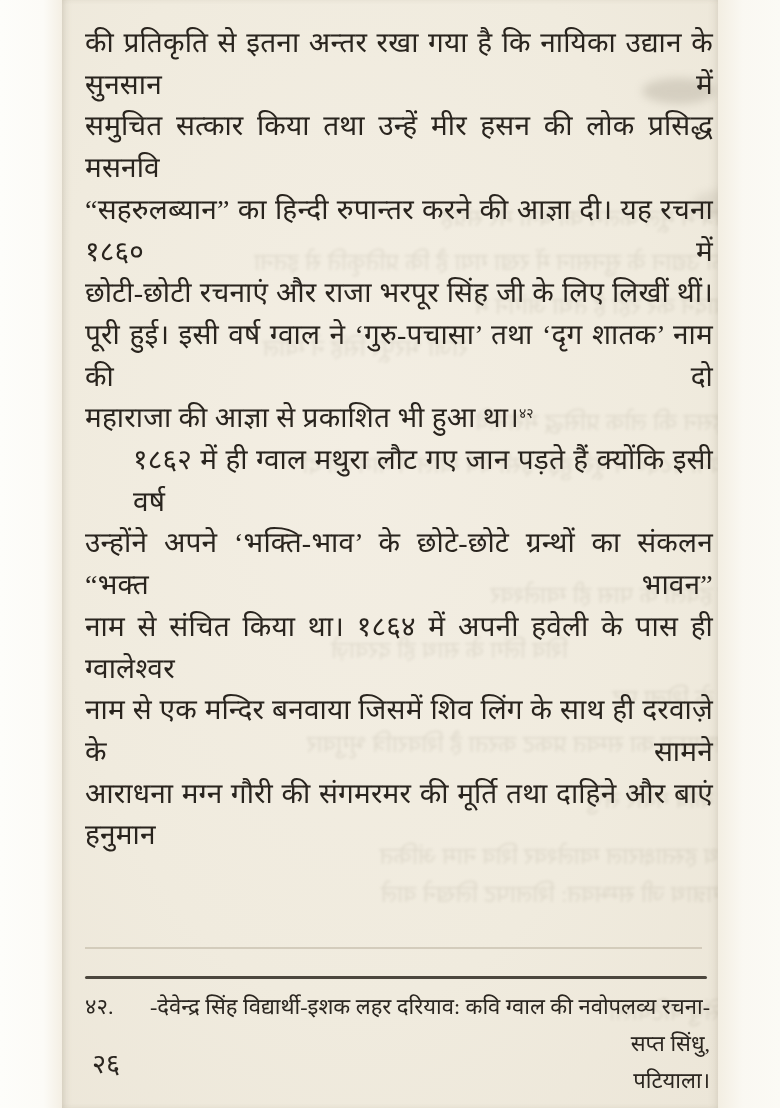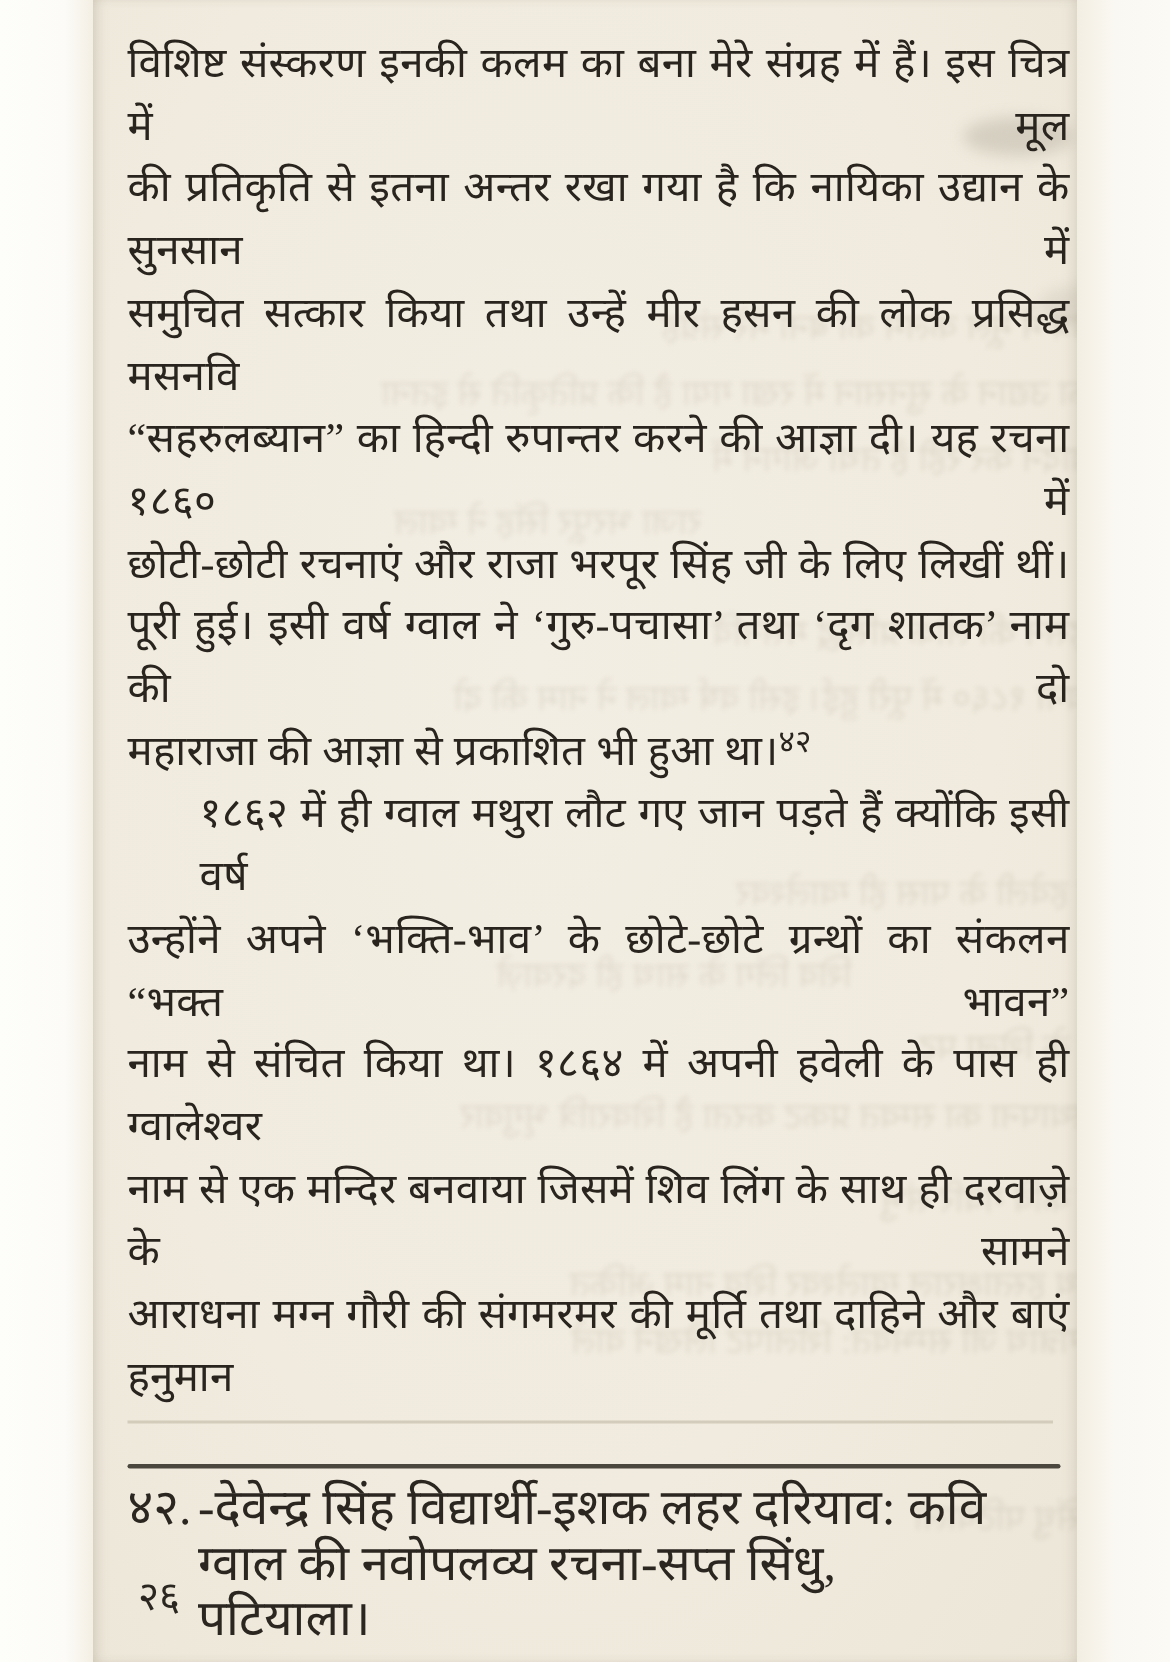--- a/index.html
+++ b/index.html
@@ -24,37 +24,37 @@
   }
   
   .text-block{
     position:absolute;left:85px;top:22px;width:628px;
     color:#29241e;font-size:28px;line-height:41.7px;
     letter-spacing:.2px;
   }
   .tl{white-space:nowrap;}
   .just{white-space:normal;text-align:justify;text-align-last:justify;}
   .ind{padding-left:48px;}
-  sup.fnmark{font-size:21px;line-height:0;vertical-align:9px;letter-spacing:0;}
+  sup.fnmark{font-size:14px;line-height:0;vertical-align:9px;letter-spacing:0;}
   
   .rule-light{
     position:absolute;left:85px;top:947px;width:617px;height:2px;
     background:#c9c2b0;opacity:.75;
   }
   .rule-dark{
     position:absolute;left:85px;top:976px;width:622px;height:3px;
     background:#4c473e;border-radius:2px;
   }
   
   .footnote{
     position:absolute;left:85px;top:988px;width:625px;
-    display:flex;color:#2b2620;font-size:33px;line-height:37px;
+    display:flex;color:#2b2620;font-size:22px;line-height:37px;
   }
   .fn-num{width:47px;flex:0 0 47px;}
-  .fn-text{flex:1;}
+  .fn-text{flex:1;text-align:right;}
   .page-number{
     position:absolute;left:92px;top:1044px;
     color:#2b2620;font-size:27px;
   }
   
   .ghost{
     position:absolute;color:#8d8570;opacity:.16;font-size:24px;
     transform:scaleX(-1);filter:blur(1.6px);white-space:nowrap;overflow:hidden;
     pointer-events:none;
   }
@@ -98,21 +98,20 @@
   <span class="ghost g11">जगन्नाथ हस्ताक्षराल ग्वालेश्वर शिव नाम अंकित</span>
   <span class="ghost g12">यह जगन्नाथ जी सम्भवत: शिलापट लिखने वाले</span>
   <span class="ghost g13">सप्त सिंधु पटियाला</span>
   <div class="smudge s0"></div>
   <div class="smudge s1"></div>
   <div class="smudge s2"></div>
 </div>
 <div class="strip-right"></div>
 
 <div class="text-block">
-  <div class="tl just">विशिष्ट संस्करण इनकी कलम का बना मेरे संग्रह में हैं। इस चित्र में मूल</div>
   <div class="tl just">की प्रतिकृति से इतना अन्तर रखा गया है कि नायिका उद्यान के सुनसान में</div>
   <div class="tl just">समुचित सत्कार किया तथा उन्हें मीर हसन की लोक प्रसिद्ध मसनवि</div>
   <div class="tl just">“सहरुलब्यान” का हिन्दी रुपान्तर करने की आज्ञा दी। यह रचना १८६० में</div>
   <div class="tl just">छोटी-छोटी रचनाएं और राजा भरपूर सिंह जी के लिए लिखीं थीं।</div>
   <div class="tl just">पूरी हुई। इसी वर्ष ग्वाल ने ‘गुरु-पचासा’ तथा ‘दृग शातक’ नाम की दो</div>
   <div class="tl"><span>महाराजा की आज्ञा से प्रकाशित भी हुआ था।</span><sup class="fnmark">४२</sup></div>
 
   <div class="tl just ind">१८६२ में ही ग्वाल मथुरा लौट गए जान पड़ते हैं क्योंकि इसी वर्ष</div>
   <div class="tl just">उन्होंने अपने ‘भक्ति-भाव’ के छोटे-छोटे ग्रन्थों का संकलन “भक्त भावन”</div>
   <div class="tl just">नाम से संचित किया था। १८६४ में अपनी हवेली के पास ही ग्वालेश्वर</div>

